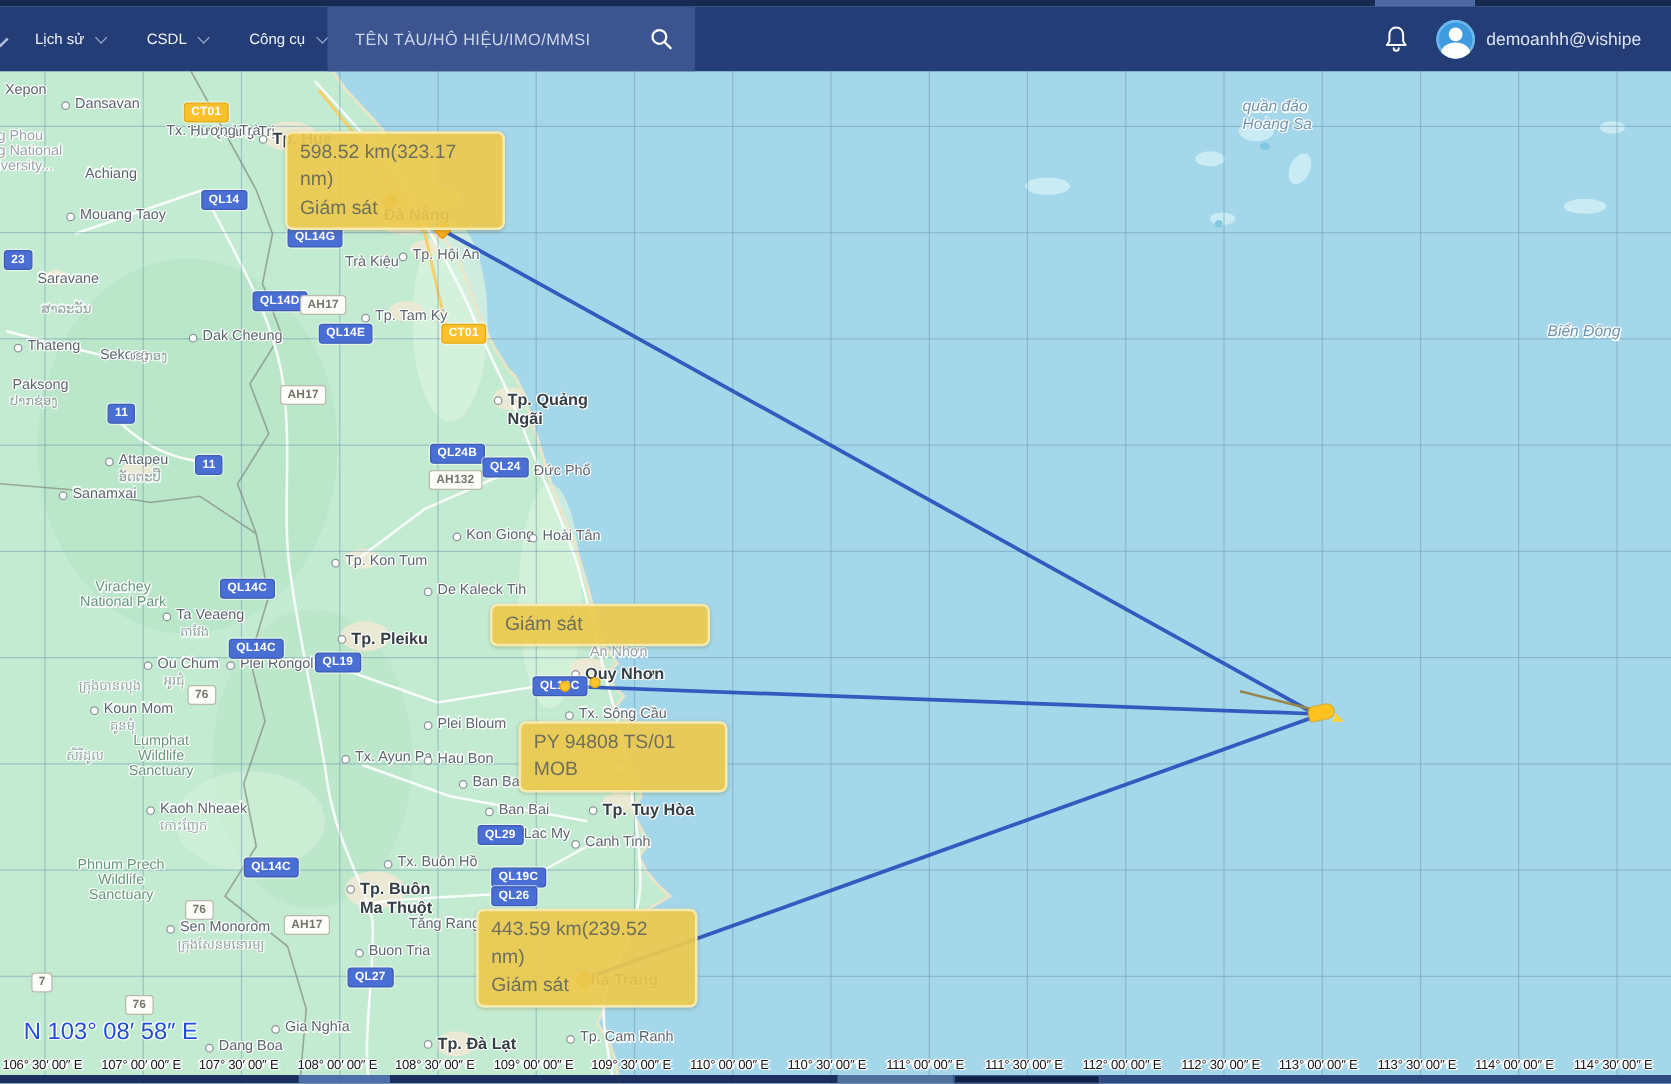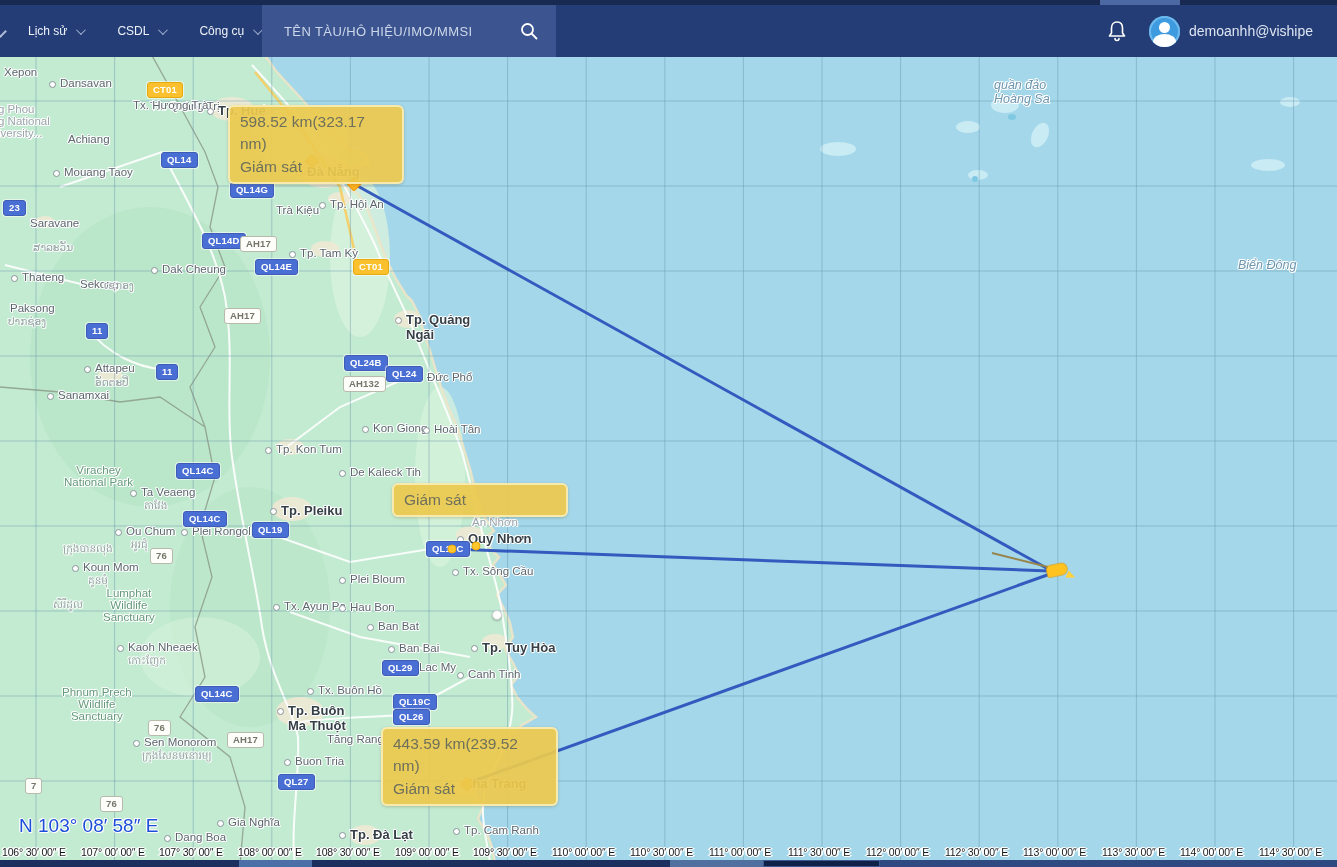--- a/index.html
+++ b/index.html
@@ -370,20 +370,24 @@
 
     <div class="layer">
 
     <div class="mtooltip" style="left: 228px; top: 48px; width: 176px;">
           <div class="tl1">598.52 km(323.17 nm)</div>
           <div class="tl2">Giám sát</div>
         </div>
         <div class="mtooltip" style="left: 392px; top: 426px; width: 176px;">
           <div class="tl2">Giám sát</div>
         </div>
+        <div class="mtooltip" style="left: 415px; top: 520px; width: 167px;">
+          <div class="tl1">PY 94808 TS/01 MOB</div>
+
+        </div>
         <div class="mtooltip" style="left: 381px; top: 670px; width: 177px;">
           <div class="tl1">443.59 km(239.52 nm)</div>
           <div class="tl2">Giám sát</div>
         </div>
       </div>
 
     <div class="layer">
 
     <span class="lontick" style="left: 2px;">106° 30′ 00″ E</span>
         <span class="lontick" style="left: 81px;">107° 00′ 00″ E</span>

